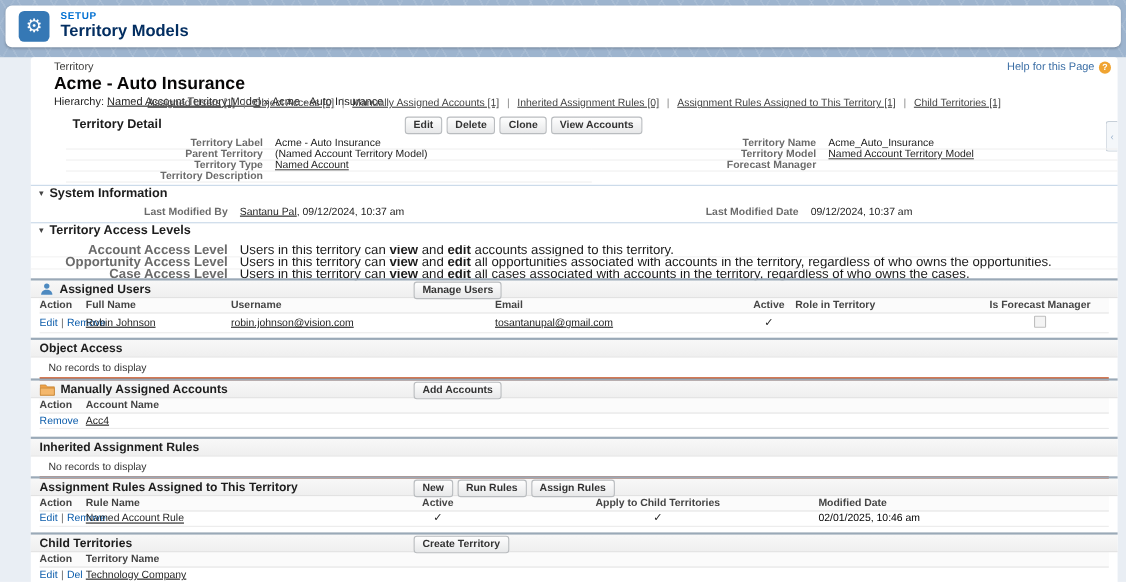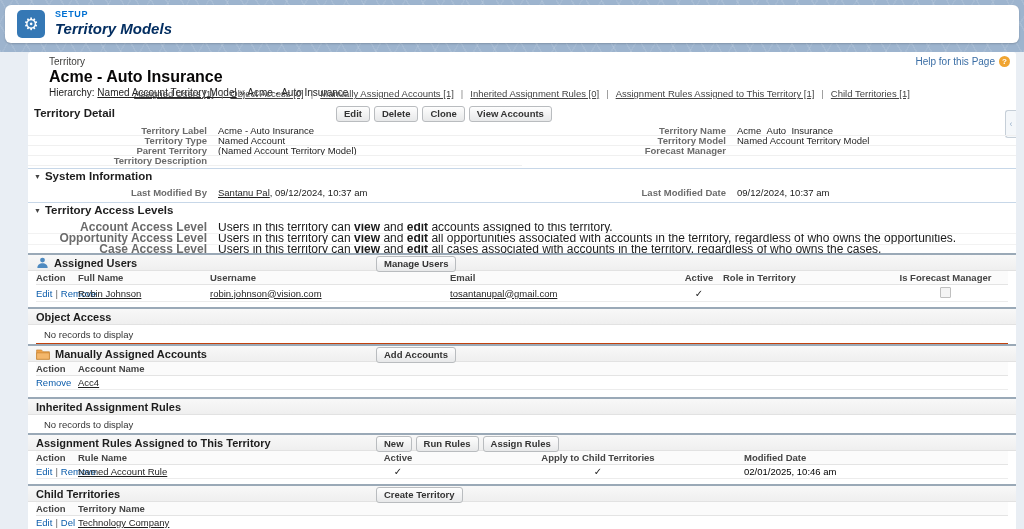--- a/index.html
+++ b/index.html
@@ -22,21 +22,21 @@
     background:#fff;border-radius:6px;box-shadow:0 1px 2px rgba(0,0,0,.18);
     display:flex;align-items:center;padding-left:12px;box-sizing:border-box;
   }
   .gear-tile{
     width:28px;height:28px;border-radius:5px;background:#3578B5;
     color:#fff;display:flex;align-items:center;justify-content:center;
     font-size:17px;line-height:1;font-family:"DejaVu Sans",sans-serif;
   }
   .hgroup{margin-left:10px;line-height:1.1;}
   .eyebrow{font-size:9px;font-weight:bold;color:#0070D2;letter-spacing:.6px;}
-  .app-title{font-size:15px;font-weight:bold;color:#032E61;margin-top:1px;font-style:italic;}
+  .app-title{font-size:15px;font-weight:bold;color:#032E61;margin-top:1px;}
   
   .content{
     position:absolute;top:52px;left:8px;right:8px;bottom:0;
     background:#fff;border-radius:3px 3px 0 0;margin-left:20px;
   }
   .sec{position:absolute;left:0;right:0;}
   
   .title-block{top:4px;left:21px;right:14px;}
   .entity{font-size:10px;color:#3E3E3C;line-height:11px;}
   .page-title{font-size:16px;font-weight:bold;color:#080707;line-height:19px;}
@@ -104,21 +104,21 @@
   .sm1{width:42px;flex:none;}
   .sm2{flex:1;}
   
   .ar1{width:42px;flex:none;}
   .ar2{width:255px;flex:none;}
   .ar3{width:130px;flex:none;text-align:center;}
   .ar4{width:270px;flex:none;text-align:center;}
   .ar5{flex:1;padding-left:11px;}
   
   .sec-links{top:36px;}
-  .sec-detail{top:54px;}
+  .sec-detail{top:54px;padding-left:32px;}
   .sec-sysinfo{top:116px;}
   .sec-access{top:150px;}
   .sec-users{top:201px;}
   .sec-object{top:255px;}
   .sec-manual{top:292px;}
   .sec-inherited{top:345px;}
   .sec-rules{top:381px;}
   .sec-children{top:432px;}
 </style>
 </head>
@@ -169,26 +169,26 @@
         <span class="btn">View Accounts</span>
       </div>
     </div>
     <div class="dgrid">
       <div class="dcol">
         <div class="drow">
           <span class="dlabel">Territory Label</span>
           <span class="dval">Acme - Auto Insurance</span>
         </div>
         <div class="drow">
+          <span class="dlabel">Parent Territory</span>
+          <span class="dval">(Named Account Territory Model)</span>
+        </div>
+        <div class="drow">
           <span class="dlabel">Territory Type</span>
           <span class="dval"><a class="rlink">Named Account</a></span>
-        </div>
-        <div class="drow">
-          <span class="dlabel">Parent Territory</span>
-          <span class="dval">(Named Account Territory Model)</span>
         </div>
         <div class="drow">
           <span class="dlabel">Territory Description</span>
           <span class="dval"></span>
         </div>
       </div>
       <div class="dcol">
         <div class="drow">
           <span class="dlabel wide">Territory Name</span>
           <span class="dval">Acme_Auto_Insurance</span>

